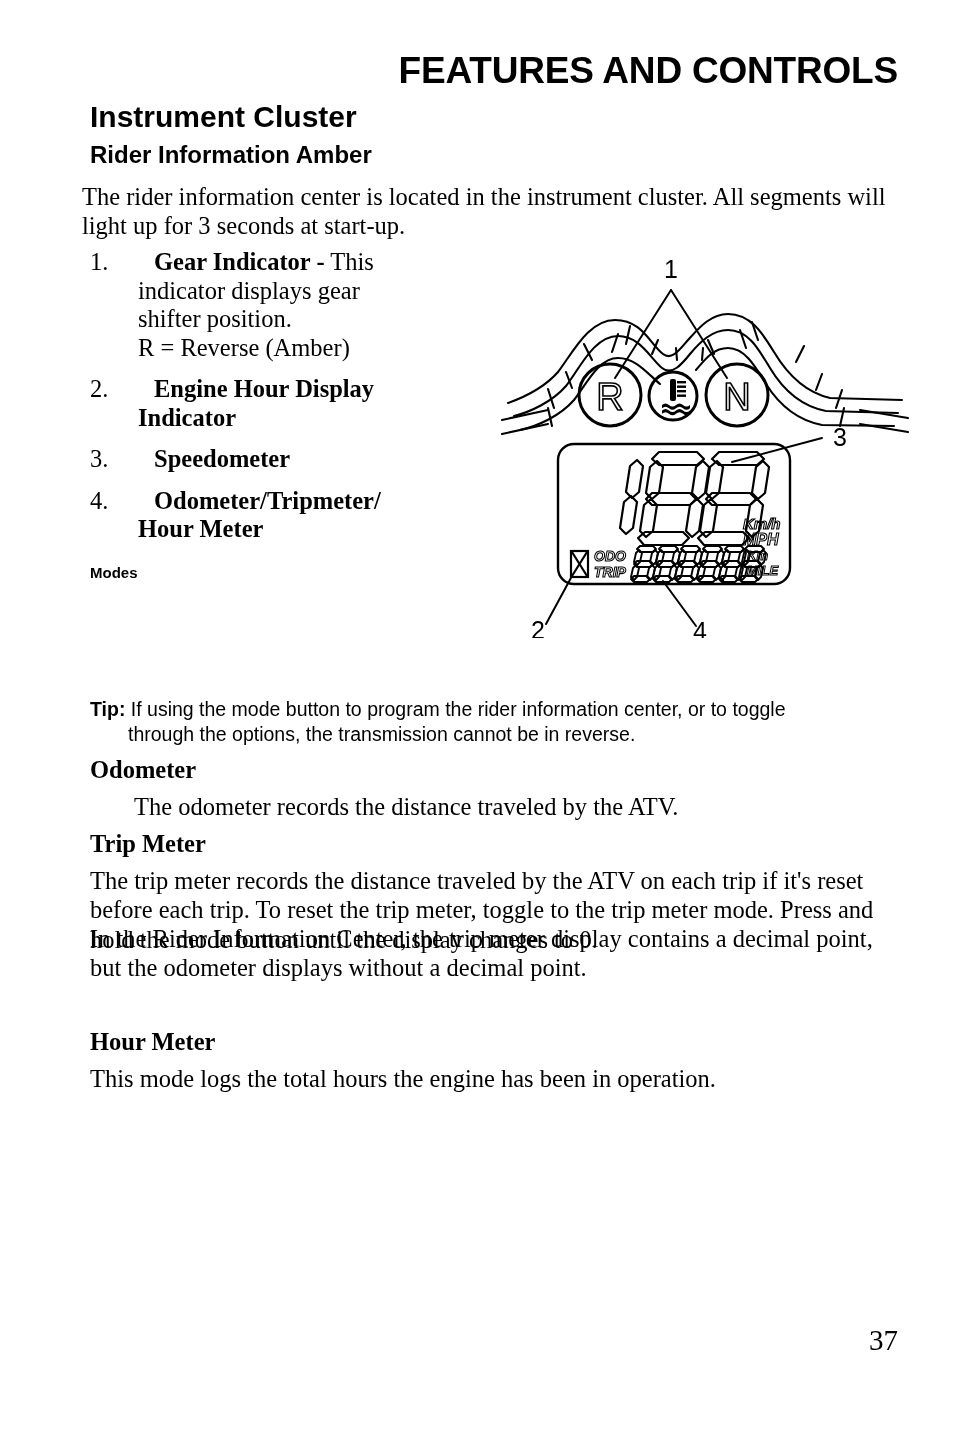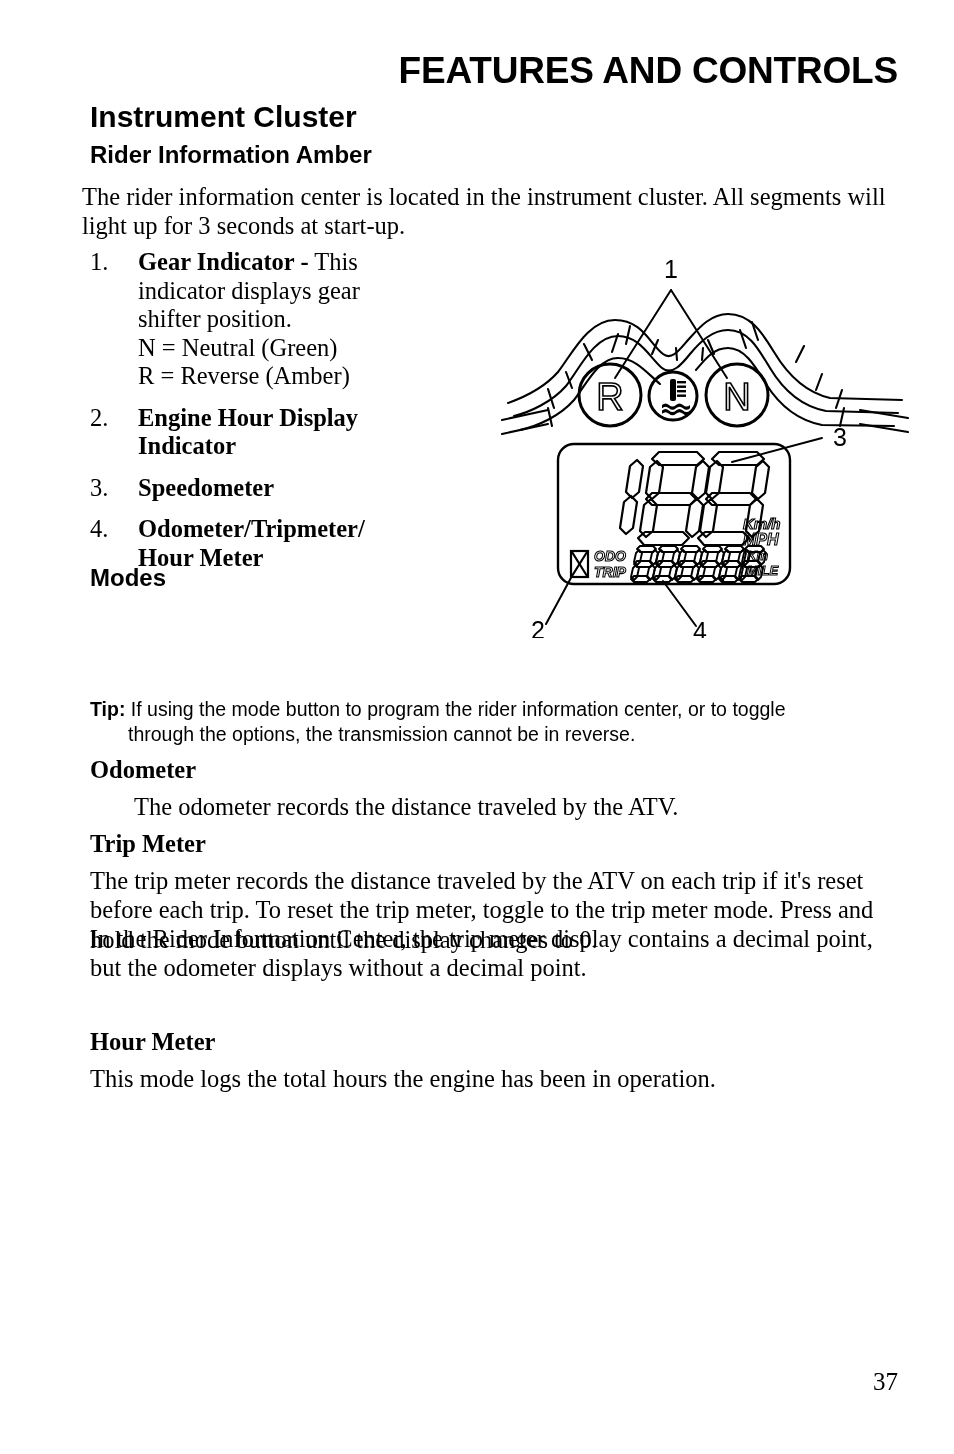--- a/index.html
+++ b/index.html
@@ -55,21 +55,21 @@
     font-weight: bold;
     font-size: 24px;
     line-height: 1.1;
   }
   .h3-modes {
     position: absolute;
     left: 90px;
     top: 565px;
     font-family: "Liberation Sans", sans-serif;
     font-weight: bold;
-    font-size: 24px;
+    font-size: 15px;
     line-height: 1.1;
   }
 
   
   .intro {
     position: absolute;
     left: 82px;
     top: 182px;
     width: 808px;
     font-size: 24.5px;
@@ -90,21 +90,21 @@
     position: relative;
     padding-left: 48px;
     margin-bottom: 13px;
   }
   .li .num {
     position: absolute;
     left: 0;
     top: 0;
     width: 38px;
   }
-  .li b { font-weight: bold; }
+  .li b { font-weight: bold; margin-left: 16px; }
   .li .sub { display: block; }
 
   
   .modes-p {
     position: absolute;
     left: 90px;
     top: 601px;
     width: 340px;
     font-size: 24.5px;
     line-height: 1.2;
@@ -145,24 +145,24 @@
   #tripmeter-head { top: 830px; text-align: right; }
   #tripmeter-body { top: 866px; width: 806px; }
   #decimal-body  { top: 924px; width: 798px; }
   #hourmeter-head { top: 1028px; }
   #hourmeter-body { top: 1064px; }
 
   
   .page-number {
     position: absolute;
     left: 0;
-    top: 1368px;
+    top: 1324px;
     width: 898px;
     text-align: right;
-    font-size: 25px;
+    font-size: 29px;
   }
 
   
   .figure {
     position: absolute;
     left: 500px;
     top: 248px;
     width: 410px;
     height: 390px;
   }
@@ -179,21 +179,20 @@
 
   <div class="h2">Rider Information Amber</div>
 
   <div class="intro">The rider information center is located in the instrument cluster. All segments will light up for 3 seconds at start-up.</div>
 
   <div class="numlist">
 
     <div class="li">
       <span class="num">1.</span>
       <b>Gear Indicator -</b><span> This indicator displays gear shifter position.</span>
-      <span class="sub">N = Neutral (Green)</span>
       <span class="sub">R = Reverse (Amber)</span>
     </div>
 
     <div class="li">
       <span class="num">2.</span>
       <b>Engine Hour Display Indicator</b>
     </div>
 
     <div class="li">
       <span class="num">3.</span>

